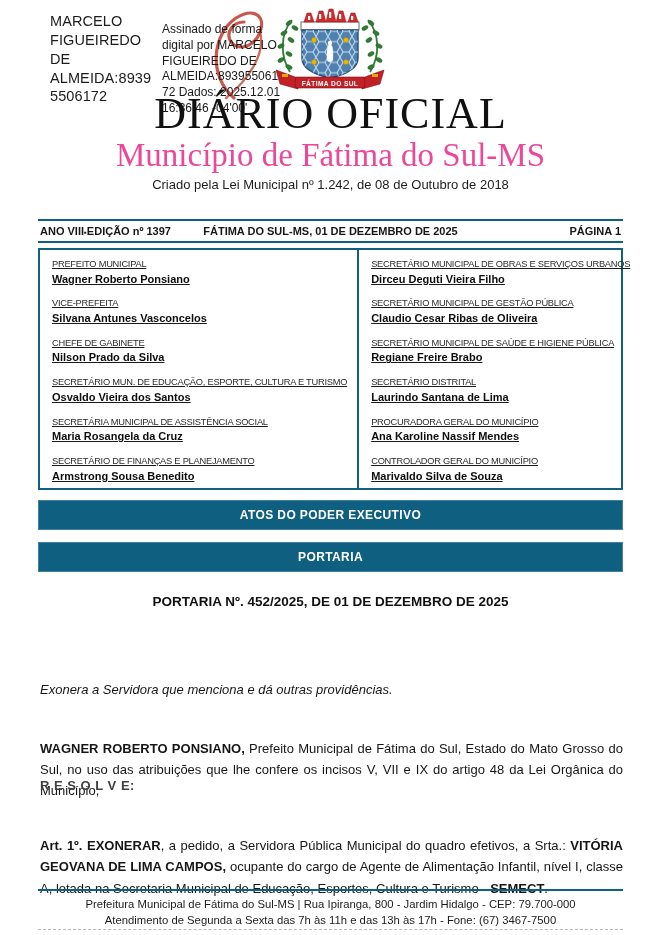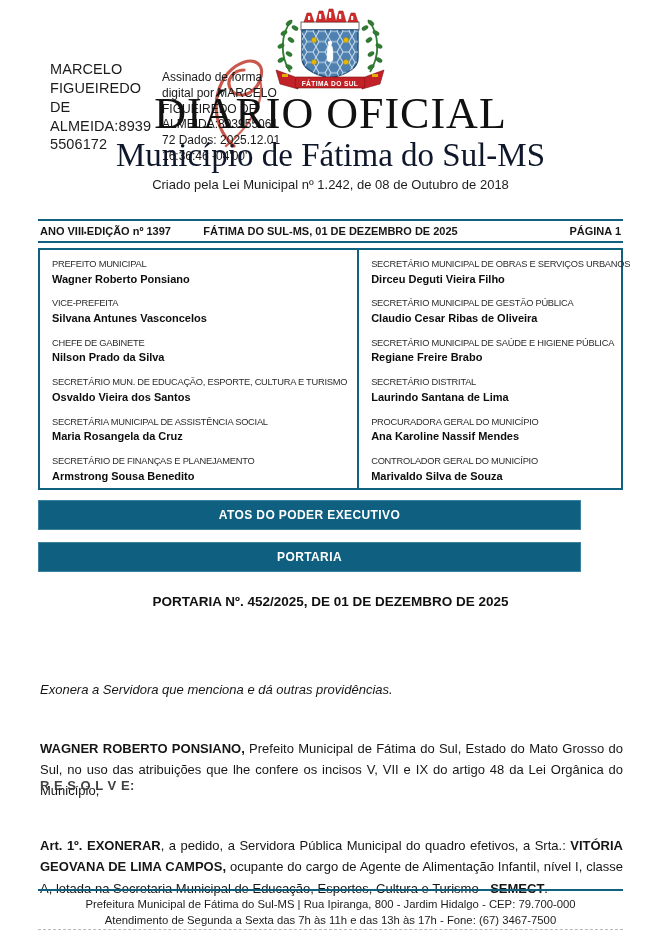--- a/index.html
+++ b/index.html
@@ -2,69 +2,69 @@
 <html lang="pt"><head>
 <meta charset="utf-8">
 <style>
   html,body{margin:0;padding:0;background:#e9e9e9;}
   .page{
     position:relative;width:661px;height:935px;background:#ffffff;
     margin:0 auto;overflow:hidden;
     font-family:"Liberation Sans","DejaVu Sans",sans-serif;color:#1a1a1a;
   }
   
-  .sig{position:absolute;left:48px;top:10px;width:235px;height:92px;margin-top:48px;}
+  .sig{position:absolute;left:48px;top:10px;width:235px;height:92px;}
   .sig-flourish{position:absolute;left:148px;top:-4px;width:125px;height:100px;}
   .sig-name{
     position:absolute;left:2px;top:2px;width:110px;
     font-size:14.5px;line-height:1.3;color:#1c1c1c;letter-spacing:.1px;
     white-space:pre-line;overflow-wrap:anywhere;
   }
   .sig-details{
     position:absolute;left:114px;top:12px;width:120px;
     font-size:12px;line-height:1.32;color:#191919;overflow-wrap:anywhere;
   }
   
   .crest{position:absolute;left:268px;top:0px;width:124px;height:96px;}
   
   .masthead{position:absolute;left:0;top:92px;width:661px;text-align:center;}
   .mast-title{
     font-family:"Liberation Serif","DejaVu Serif",serif;
     font-size:44px;line-height:1.02;letter-spacing:1px;color:#111;
   }
   .mast-sub{
     font-family:"Liberation Serif","DejaVu Serif",serif;
-    font-size:33px;line-height:1.05;color:#0f172a;margin-top:1px;
+    font-size:33px;line-height:1.05;color:#ec4899;margin-top:1px;
   }
   .mast-tag{font-size:13px;color:#1d1d1d;margin-top:4px;}
   
   .infobar{
     position:absolute;left:38px;top:219px;width:585px;
     border-top:2px solid #10607f;border-bottom:2px solid #10607f;
     display:flex;align-items:center;
     padding:4px 2px 4px 2px;box-sizing:border-box;
     font-size:11px;font-weight:700;color:#161616;
   }
   .infobar .left{display:flex;gap:0;align-items:flex-end;white-space:nowrap;}
   .infobar .mid{position:absolute;left:0;right:0;text-align:center;white-space:nowrap;}
   .infobar .right{margin-left:auto;white-space:nowrap;position:relative;}
   .infobar .mid span{background:transparent;}
   
   .officials{
     position:absolute;left:38px;top:248px;width:585px;height:242px;
     border:2px solid #10607f;box-sizing:border-box;display:flex;
   }
-  .ofcol{flex:1 1 50%;padding:9px 10px 6px 12px;box-sizing:border-box;}
+  .ofcol{flex:1 1 50%;padding:9px 10px 6px 12px;box-sizing:border-box;text-decoration:underline;}
   .ofcol.first{border-right:2px solid #10607f;}
   .ofentry{margin-bottom:12.5px;}
   .oftitle{font-size:9.3px;letter-spacing:-.25px;color:#2a2a2a;white-space:nowrap;line-height:1.25;}
   .ofname{font-size:11px;font-weight:700;color:#0d0d0d;line-height:1.3;margin-top:1px;}
   
   .banner{
-    position:absolute;left:38px;width:543px;height:30px;background:#0f6080;
+    position:absolute;left:38px;width:585px;height:30px;background:#0f6080;
     color:#ffffff;font-weight:700;font-size:12px;letter-spacing:.4px;
     display:flex;align-items:center;justify-content:center;
     box-shadow:inset 0 0 0 1px #3c82a0;
   }
   .banner.b1{top:500px;}
   .banner.b2{top:542px;}
   
   .decree-heading{
     position:absolute;left:0;top:594px;width:661px;text-align:center;
     font-size:13.5px;font-weight:700;color:#111;

